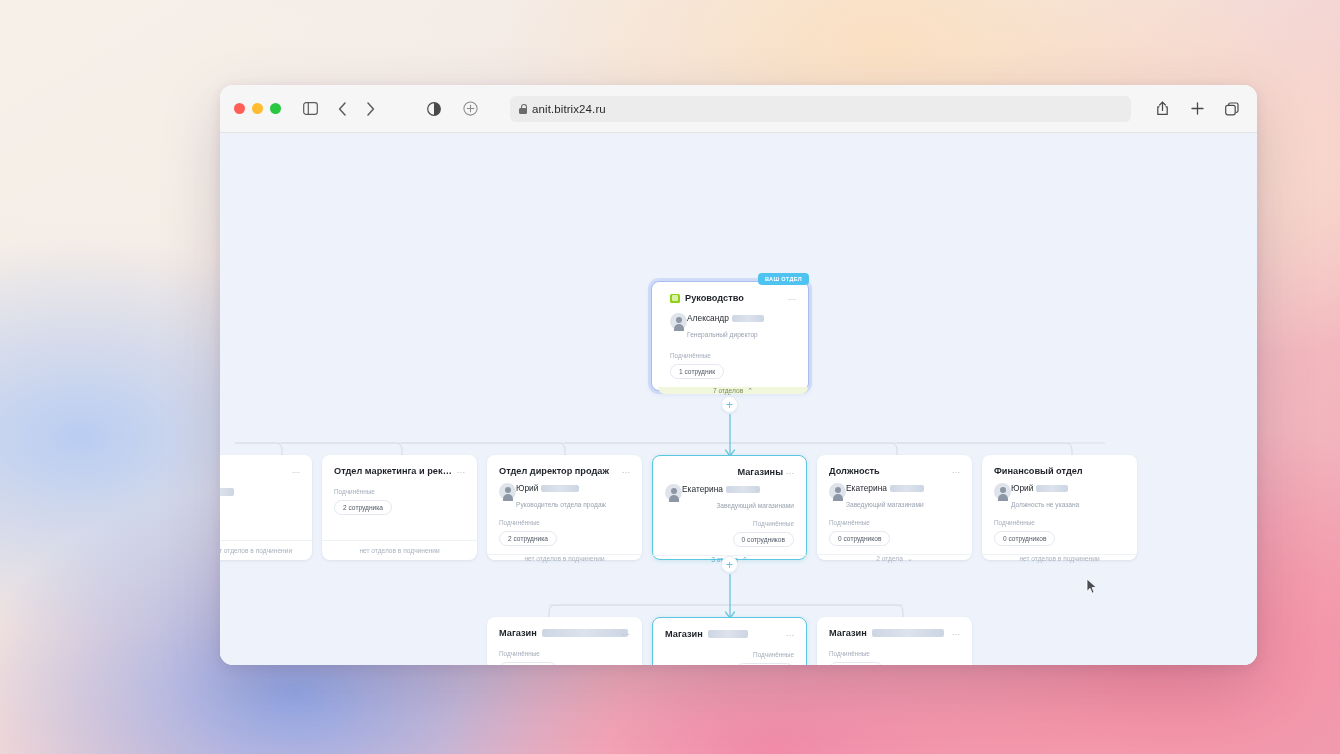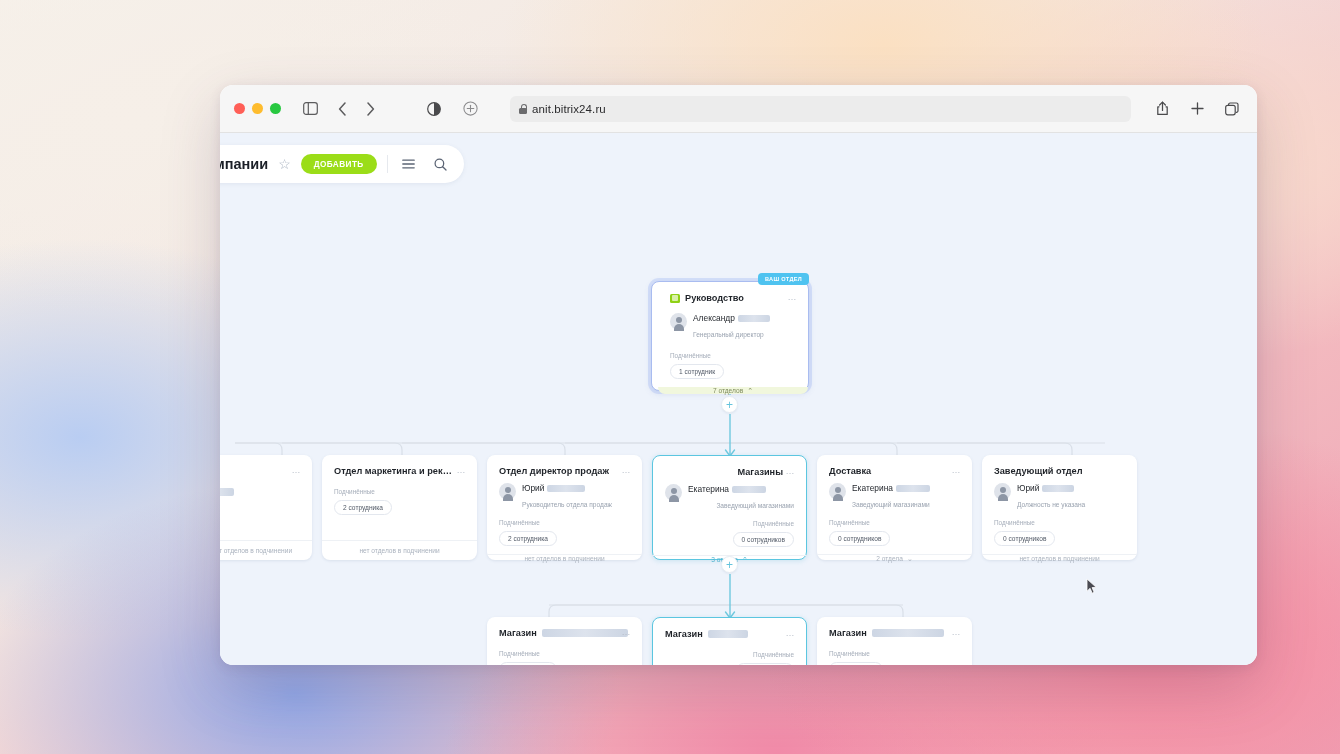--- a/index.html
+++ b/index.html
@@ -171,21 +171,21 @@
     font-size: 9.2px; font-weight: 700; color: #1f2329;
     white-space: nowrap; overflow: hidden; text-overflow: ellipsis;
     flex: 1; min-width: 0;
   }
   .card-menu {
     position: absolute; top: 11px; right: 11px;
     color: #b6bdc8; font-size: 9px; letter-spacing: 0.6px;
     line-height: 8px; cursor: pointer;
   }
 
-  .person-row { display: flex; align-items: flex-start; gap: 6px; margin-top: 10px; }
+  .person-row { display: flex; align-items: flex-start; margin-top: 10px; }
   .avatar {
     width: 17px; height: 17px; border-radius: 50%;
     background: #dfe3ea; flex: none; position: relative;
   }
   .avatar::before {
     content: ""; position: absolute; left: 5.5px; top: 3.5px;
     width: 6px; height: 6px; border-radius: 50%; background: #8d96a5;
   }
   .avatar::after {
     content: ""; position: absolute; left: 3.5px; top: 10.5px;
@@ -320,39 +320,20 @@
         <svg width="14" height="14" viewBox="0 0 14 14" fill="none">
           <rect x="0.7" y="3.3" width="9.5" height="9.5" rx="2" stroke="#4a4a4c" stroke-width="1.2"></rect>
           <path d="M3.6 3V2.6a1.6 1.6 0 0 1 1.6-1.6h6.2a1.6 1.6 0 0 1 1.6 1.6v6.2a1.6 1.6 0 0 1-1.6 1.6h-.5" stroke="#4a4a4c" stroke-width="1.2"></path>
         </svg>
       </span>
     </div>
   </div>
 
   <div id="page">
 
-    <div id="app-header">
-      <span id="page-title">мпании</span>
-      <span id="favorite-star">☆</span>
-      <button id="add-button">ДОБАВИТЬ</button>
-      <span class="hdr-divider"></span>
-      <span class="hdr-icon">
-        <svg width="13" height="10" viewBox="0 0 13 10" fill="none">
-          <line x1="0.8" y1="1.2" x2="12.2" y2="1.2" stroke="#5b6474" stroke-width="1.3" stroke-linecap="round"></line>
-          <line x1="0.8" y1="5" x2="12.2" y2="5" stroke="#5b6474" stroke-width="1.3" stroke-linecap="round"></line>
-          <line x1="0.8" y1="8.8" x2="12.2" y2="8.8" stroke="#5b6474" stroke-width="1.3" stroke-linecap="round"></line>
-        </svg>
-      </span>
-      <span class="hdr-icon">
-        <svg width="13" height="13" viewBox="0 0 13 13" fill="none">
-          <circle cx="5.4" cy="5.4" r="4.3" stroke="#5b6474" stroke-width="1.25"></circle>
-          <line x1="8.7" y1="8.7" x2="12" y2="12" stroke="#5b6474" stroke-width="1.25" stroke-linecap="round"></line>
-        </svg>
-      </span>
-    </div>
 
     <div id="chart-canvas">
 
       <svg id="connectors" width="900" height="532" viewBox="0 0 900 532">
 
         <path d="M510 246 L510 262" stroke="#7ccde2" stroke-width="1.3" fill="none"></path>
 
         <path d="M 15 310 L 55 310 Q 62 310 62 317 L 62 322" stroke="#d9dfe8" stroke-width="1.2" fill="none"></path>
         <path d="M 62 310 L 175 310 Q 182 310 182 317 L 182 322" stroke="#d9dfe8" stroke-width="1.2" fill="none"></path>
         <path d="M 182 310 L 338 310 Q 345 310 345 317 L 345 322" stroke="#d9dfe8" stroke-width="1.2" fill="none"></path>
@@ -473,21 +454,21 @@
         </div>
         <div class="card-footer expandable">
           <span>3 отдела</span>
           <span class="caret">⌃</span>
         </div>
       </div>
 
       <div class="card" style="left:597px; top:322px; width:155px; height:105px;">
         <div class="card-body">
           <div class="card-title-row">
-            <span class="card-title" style="max-width:118px;">Доставка</span>
+            <span class="card-title" style="max-width:118px;">Должность</span>
           </div>
           <div class="card-menu">…</div>
           <div class="person-row" style="margin-top:7px;">
             <span class="avatar"></span>
             <span class="person-info">
               <span class="person-name-row">
                 <span class="person-name">Екатерина</span>
                 <span class="redacted" style="width:34px;"></span>
               </span>
               <span class="person-role">Заведующий магазинами</span>
@@ -498,21 +479,21 @@
         </div>
         <div class="card-footer">
           <span>2 отдела</span>
           <span class="caret">⌄</span>
         </div>
       </div>
 
       <div class="card" style="left:762px; top:322px; width:155px; height:105px;">
         <div class="card-body">
           <div class="card-title-row">
-            <span class="card-title" style="max-width:118px;">Заведующий отдел</span>
+            <span class="card-title" style="max-width:118px;">Финансовый отдел</span>
           </div>
           <div class="person-row" style="margin-top:7px;">
             <span class="avatar"></span>
             <span class="person-info">
               <span class="person-name-row">
                 <span class="person-name">Юрий</span>
                 <span class="redacted" style="width:32px;"></span>
               </span>
               <span class="person-role">Должность не указана</span>
             </span>

